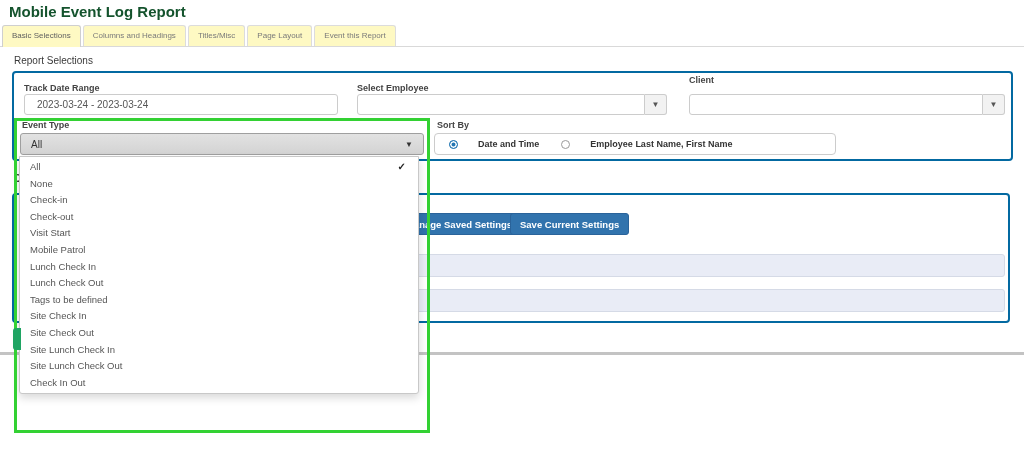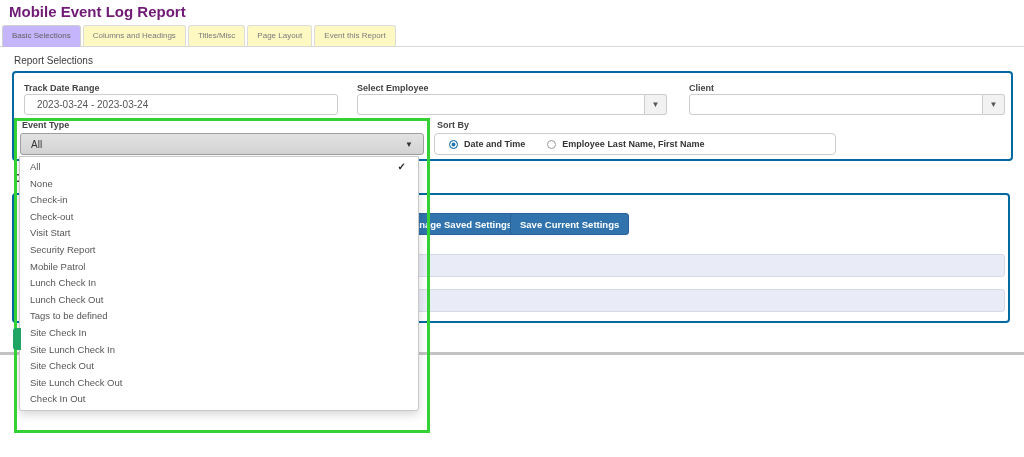--- a/index.html
+++ b/index.html
@@ -1,27 +1,27 @@
 <!DOCTYPE html>
 <html><head>
 <meta charset="utf-8">
 <style>
   * { box-sizing: border-box; margin: 0; padding: 0; }
   html, body { width: 1024px; height: 457px; background: #fff; overflow: hidden; }
   body { font-family: "Liberation Sans", sans-serif; position: relative; }
 
-  .page-title { position: absolute; left: 9px; top: 3px; font-size: 15px; color: #701a75; }
+  .page-title { position: absolute; left: 9px; top: 3px; font-size: 15px; color: #14532d; }
 
   
   .tabbar { position: absolute; left: 0; top: 26px; width: 1024px; height: 21px;
             border-bottom: 1px solid #d9d9d9; display: flex; align-items: flex-end; }
   .tab { height: 21px; line-height: 20px; padding: 0 9px; font-size: 8px; color: #7a7a7a;
          background: #fef9c3; border: 1px solid #dcdcdc; border-bottom: none;
          border-radius: 3px 3px 0 0; margin-left: 2px; cursor: pointer; white-space: nowrap; }
-  .tab.active { background: #c4b5fd; color: #606060; border-color: #cfcfcf; height: 22px;
+  .tab.active { background: #fef9c3; color: #606060; border-color: #cfcfcf; height: 22px;
                 margin-bottom: -1px; }
 
   .section-heading { position: absolute; left: 14px; top: 55px; font-size: 10px;
                      font-weight: normal; color: #3a3a3a; }
 
   .panel { position: absolute; background: #fff; border: 2px solid #0369a1; border-radius: 4px; }
   #panel1 { left: 12px; top: 71px; width: 1001px; height: 90px; }
   #panel2 { left: 12px; top: 193px; width: 998px; height: 130px; z-index: 1; }
 
   .field-label { position: absolute; font-size: 9px; font-weight: bold; color: #444; }
@@ -40,21 +40,21 @@
   .select-open { position: absolute; left: 20px; top: 133px; width: 404px; height: 22px;
                  background: linear-gradient(#e2e2e2, #d3d3d3); border: 1px solid #9f9f9f;
                  border-radius: 3px; display: flex; align-items: center; font-size: 10px;
                  color: #333; padding: 0 10px; cursor: pointer; z-index: 2; }
   .select-open .caret { margin-left: auto; font-size: 8px; color: #333; }
 
   
   .sort-box { position: absolute; left: 434px; top: 133px; width: 402px; height: 22px;
               border: 1px solid #ccc; border-radius: 4px; display: flex; align-items: center;
               padding: 0 14px; gap: 22px; }
-  .radio-opt { display: flex; align-items: center; gap: 6px; cursor: pointer; }
+  .radio-opt { display: flex; align-items: center; gap: 20px; cursor: pointer; }
   .radio-dot { width: 9px; height: 9px; border-radius: 50%; border: 1px solid #9a9a9a;
                background: #fff; position: relative; }
   .radio-dot.on { border-color: #2276b3; background: #2276b3; box-shadow: inset 0 0 0 1.5px #fff; }
   .radio-label { font-size: 9px; font-weight: bold; color: #333; }
 
   
   .dropdown-menu { position: absolute; left: 19px; top: 156px; width: 400px; z-index: 9;
                    background: #fff; border: 1px solid #c8c8c8; border-radius: 0 0 3px 3px;
                    box-shadow: 0 4px 8px rgba(0,0,0,.15); padding: 2px 0; }
   .dd-item { height: 16.6px; line-height: 16.6px; font-size: 9.5px; color: #555;
@@ -105,21 +105,21 @@
   <input class="text-input" style="left: 10px; top: 21px; width: 314px;" readonly="" value="2023-03-24 - 2023-03-24">
 
   <div class="field-label" style="left:343px; top:10px;">Select Employee</div>
   <div class="combo" style="left:343px; top:21px; width:310px;">
     <div class="combo-field"></div>
     <div class="combo-btn">
       <span>▼</span>
     </div>
   </div>
 
-  <div class="field-label" style="left:675px; top:10px;">Client</div>
+  <div class="field-label" style="left:675px; top:2px;">Client</div>
   <div class="combo" style="left:675px; top:21px; width:316px;">
     <div class="combo-field"></div>
     <div class="combo-btn">
       <span>▼</span>
     </div>
   </div>
 </div>
 
 <div class="field-label" style="left:22px; top:120px;">Event Type</div>
 
@@ -154,25 +154,24 @@
 <div class="green-btn-fragment"></div>
 
 <div class="divider"></div>
 
 <div class="dropdown-menu">
     <div class="dd-item">All<span class="check">✓</span></div>
     <div class="dd-item">None</div>
     <div class="dd-item">Check-in</div>
     <div class="dd-item">Check-out</div>
     <div class="dd-item">Visit Start</div>
-    <div class="dd-item">Security Report</div>
     <div class="dd-item">Mobile Patrol</div>
     <div class="dd-item">Lunch Check In</div>
     <div class="dd-item">Lunch Check Out</div>
     <div class="dd-item">Tags to be defined</div>
     <div class="dd-item">Site Check In</div>
+    <div class="dd-item">Site Check Out</div>
     <div class="dd-item">Site Lunch Check In</div>
-    <div class="dd-item">Site Check Out</div>
     <div class="dd-item">Site Lunch Check Out</div>
     <div class="dd-item">Check In Out</div>
   </div>
 
 <div class="green-box"></div>
 
 </body></html>

